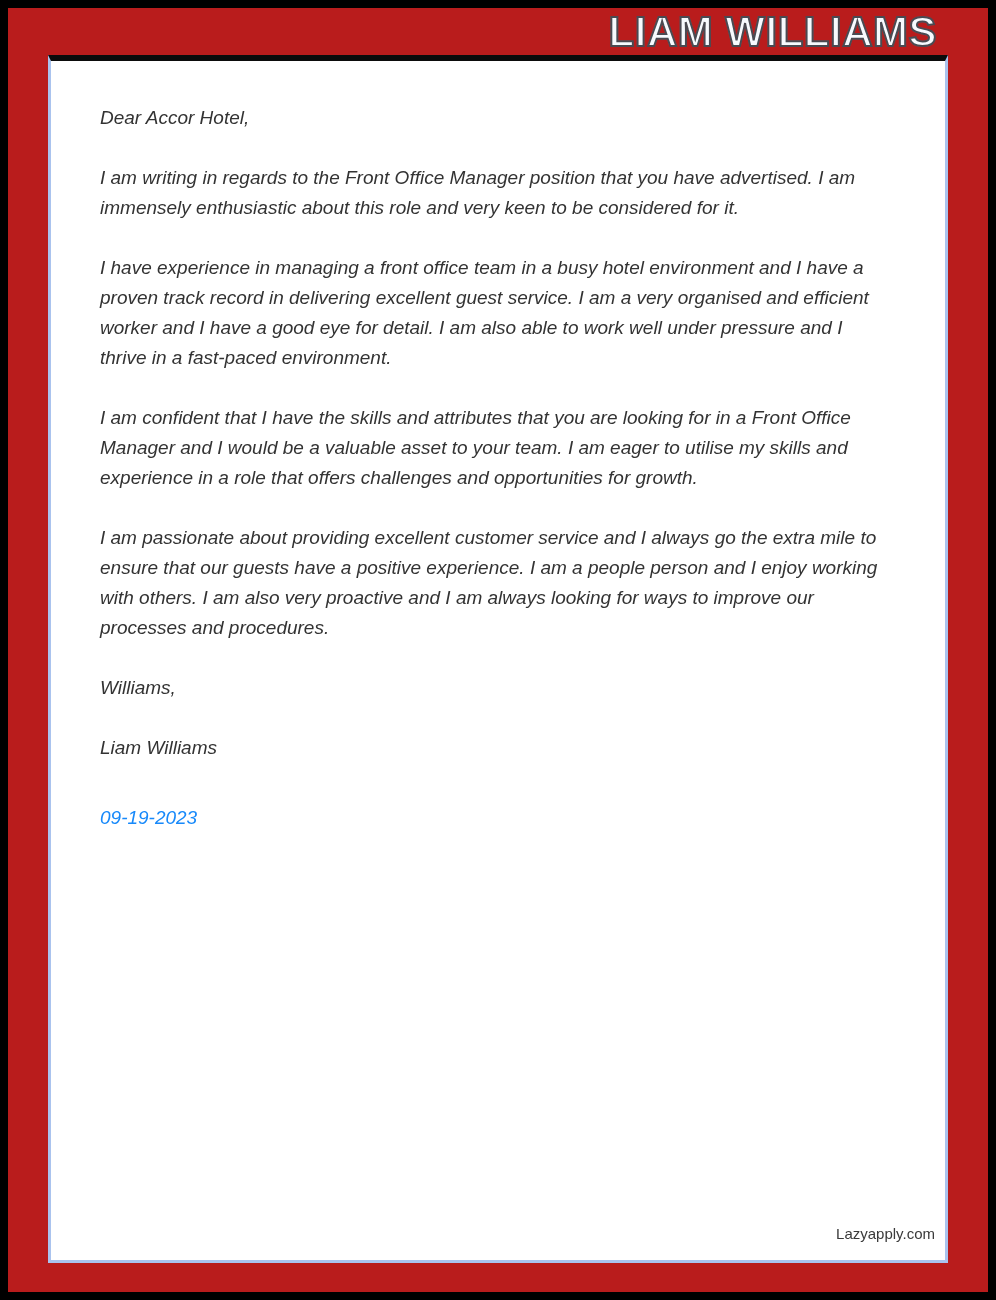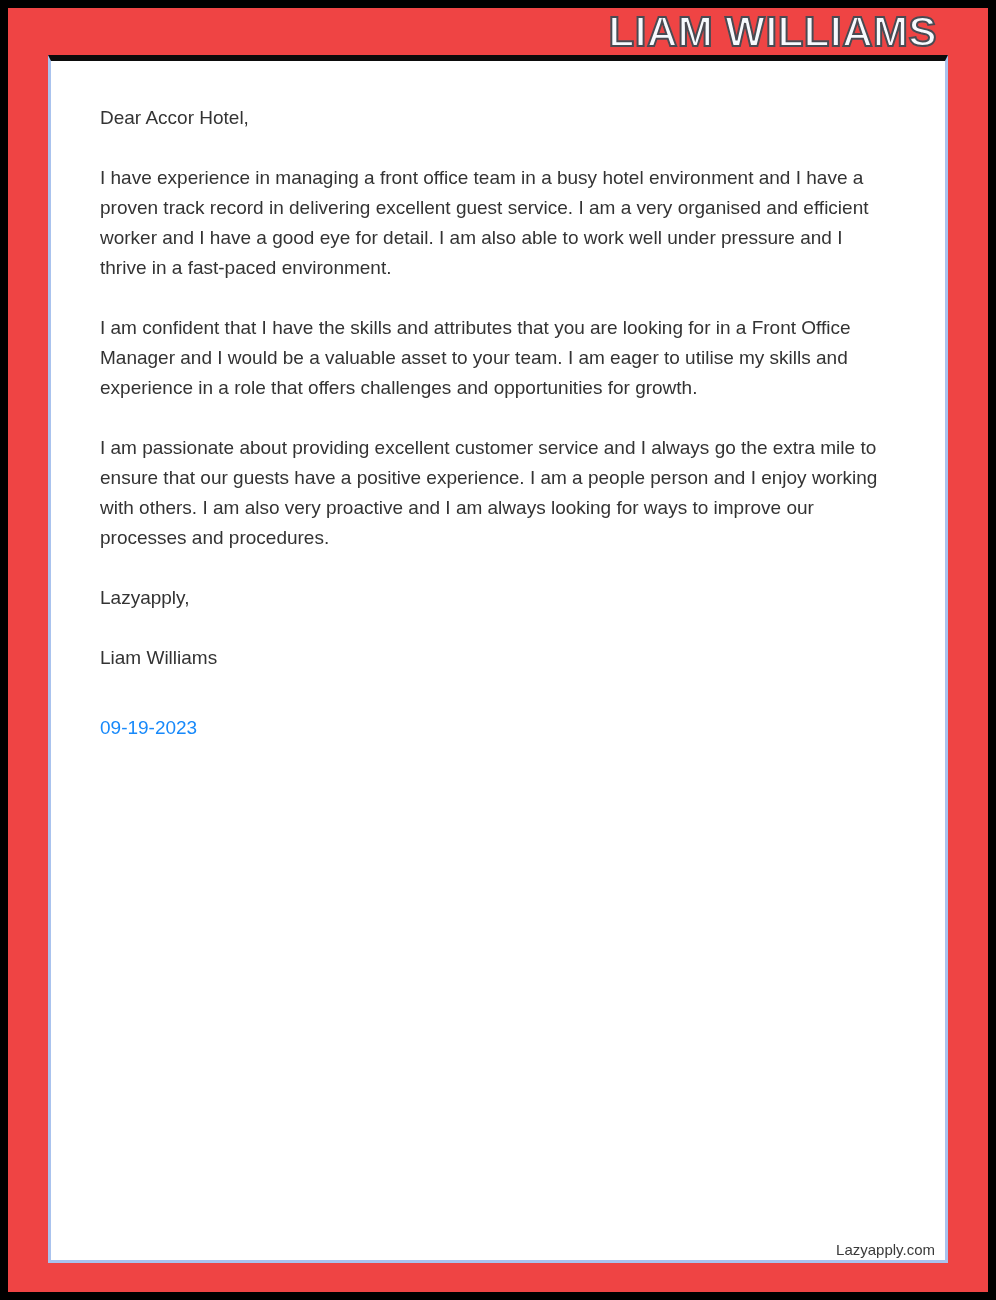--- a/index.html
+++ b/index.html
@@ -4,21 +4,21 @@
 <style>
   * { box-sizing: border-box; margin: 0; padding: 0; }
   html, body { width: 996px; height: 1300px; }
   body {
     font-family: "Liberation Sans", sans-serif;
     background: #000;
   }
   .page {
     width: 996px;
     height: 1300px;
-    background: #ef4444;
+    background: #b91c1c;
     border: 8px solid #000000;
     position: relative;
   }
   .header {
     height: 47px;
     display: flex;
     align-items: center;
     justify-content: flex-end;
     padding-right: 51px;
   }
@@ -42,60 +42,61 @@
     border-bottom: 3px solid #aac3ee;
     position: relative;
   }
   .letter-content {
     padding: 42px 55px 0 49px;
     color: #333333;
     font-size: 19px;
     line-height: 30px;
     font-weight: 400;
   }
-  .letter-content p { margin: 30px 0; }
+  .letter-content p { margin: 30px 0; font-style: italic; }
   .letter-content p.salutation { margin-top: 0; }
   .letter-date {
     color: #1789fa;
     margin-top: 10px !important;
     display: inline-block;
     cursor: pointer;
     text-align: right;
   }
   .footer {
     position: absolute;
-    bottom: 2px;
+    bottom: 18px;
     right: 10px;
     font-size: 15px;
     color: #3a3a3a;
   }
 </style>
 </head>
 <body>
 
 <div class="page">
 
   <div class="header">
     <div class="header-name">LIAM WILLIAMS</div>
   </div>
 
   <div class="letter">
     <div class="letter-content">
 
       <p class="salutation">Dear Accor Hotel,</p>
 
+      <p>I am writing in regards to the Front Office Manager position that you have advertised. I am immensely enthusiastic about this role and very keen to be considered for it.</p>
 
       <p>I have experience in managing a front office team in a busy hotel environment and I have a proven track record in delivering excellent guest service. I am a very organised and efficient worker and I have a good eye for detail. I am also able to work well under pressure and I thrive in a fast-paced environment.</p>
 
       <p>I am confident that I have the skills and attributes that you are looking for in a Front Office Manager and I would be a valuable asset to your team. I am eager to utilise my skills and experience in a role that offers challenges and opportunities for growth.</p>
 
       <p>I am passionate about providing excellent customer service and I always go the extra mile to ensure that our guests have a positive experience. I am a people person and I enjoy working with others. I am also very proactive and I am always looking for ways to improve our processes and procedures.</p>
 
 
-      <p>Lazyapply,</p>
+      <p>Williams,</p>
 
       <p>Liam Williams</p>
 
       <p class="letter-date">09-19-2023</p>
 
     </div>
 
     <div class="footer">Lazyapply.com</div>
   </div>
 

